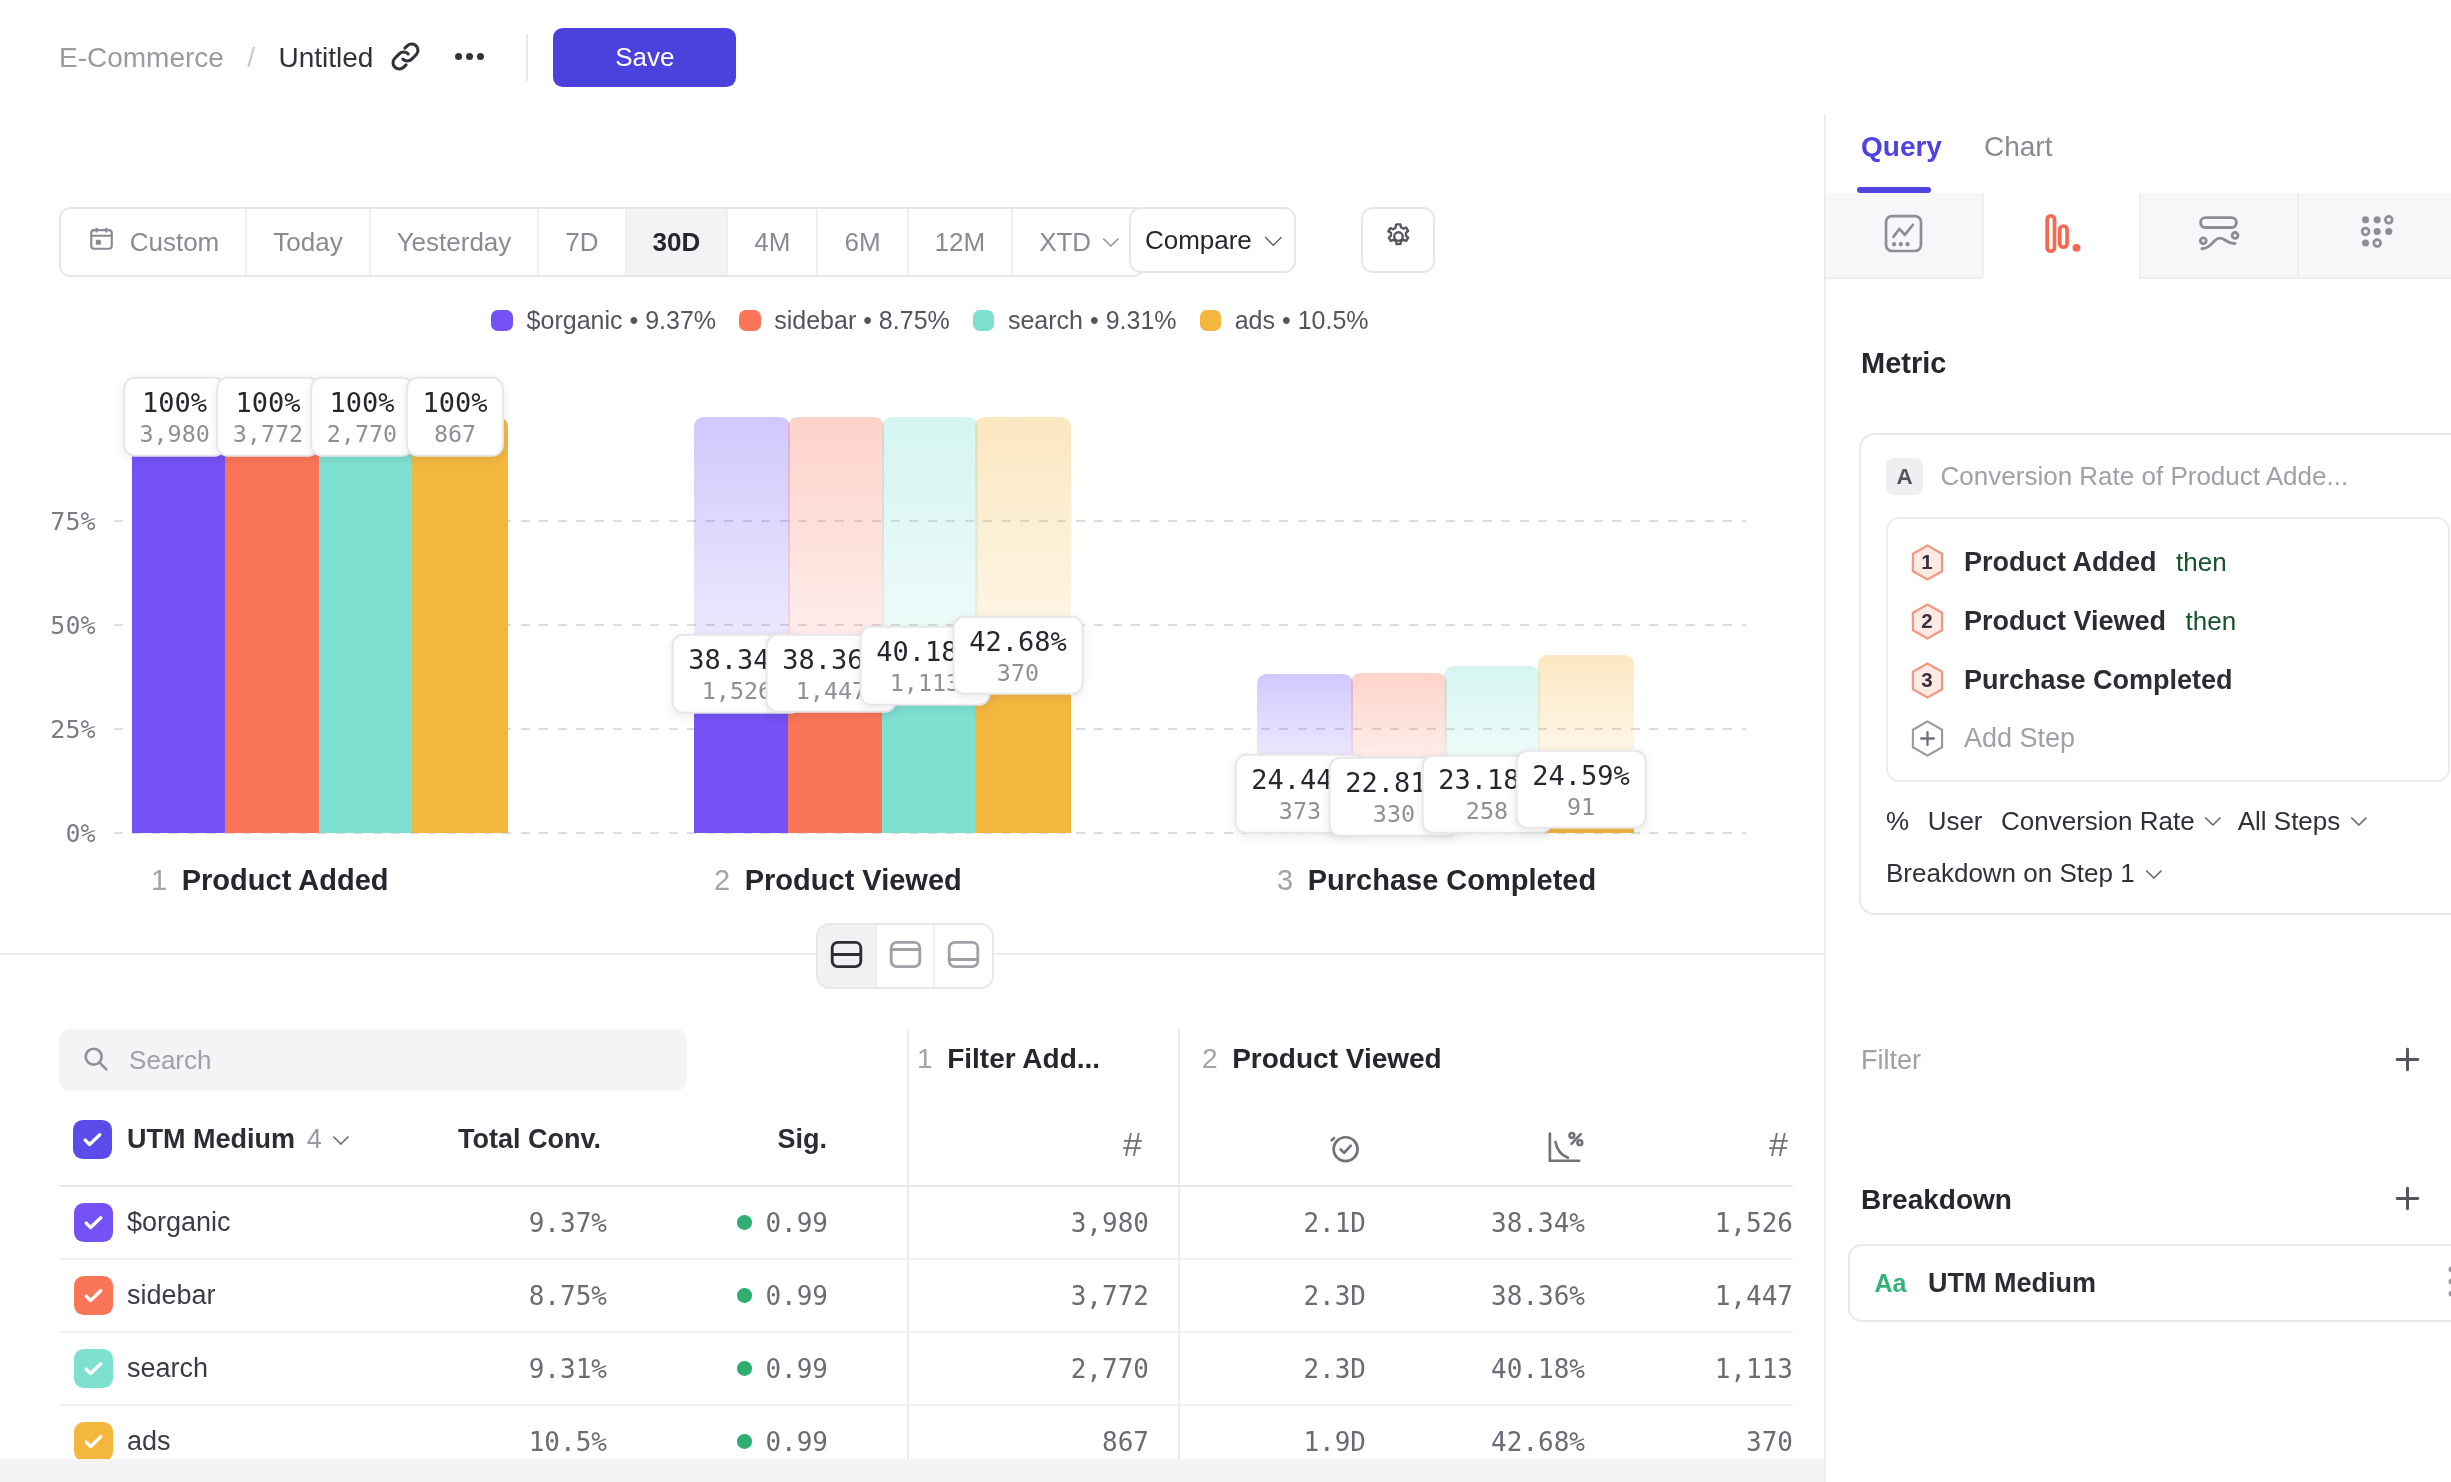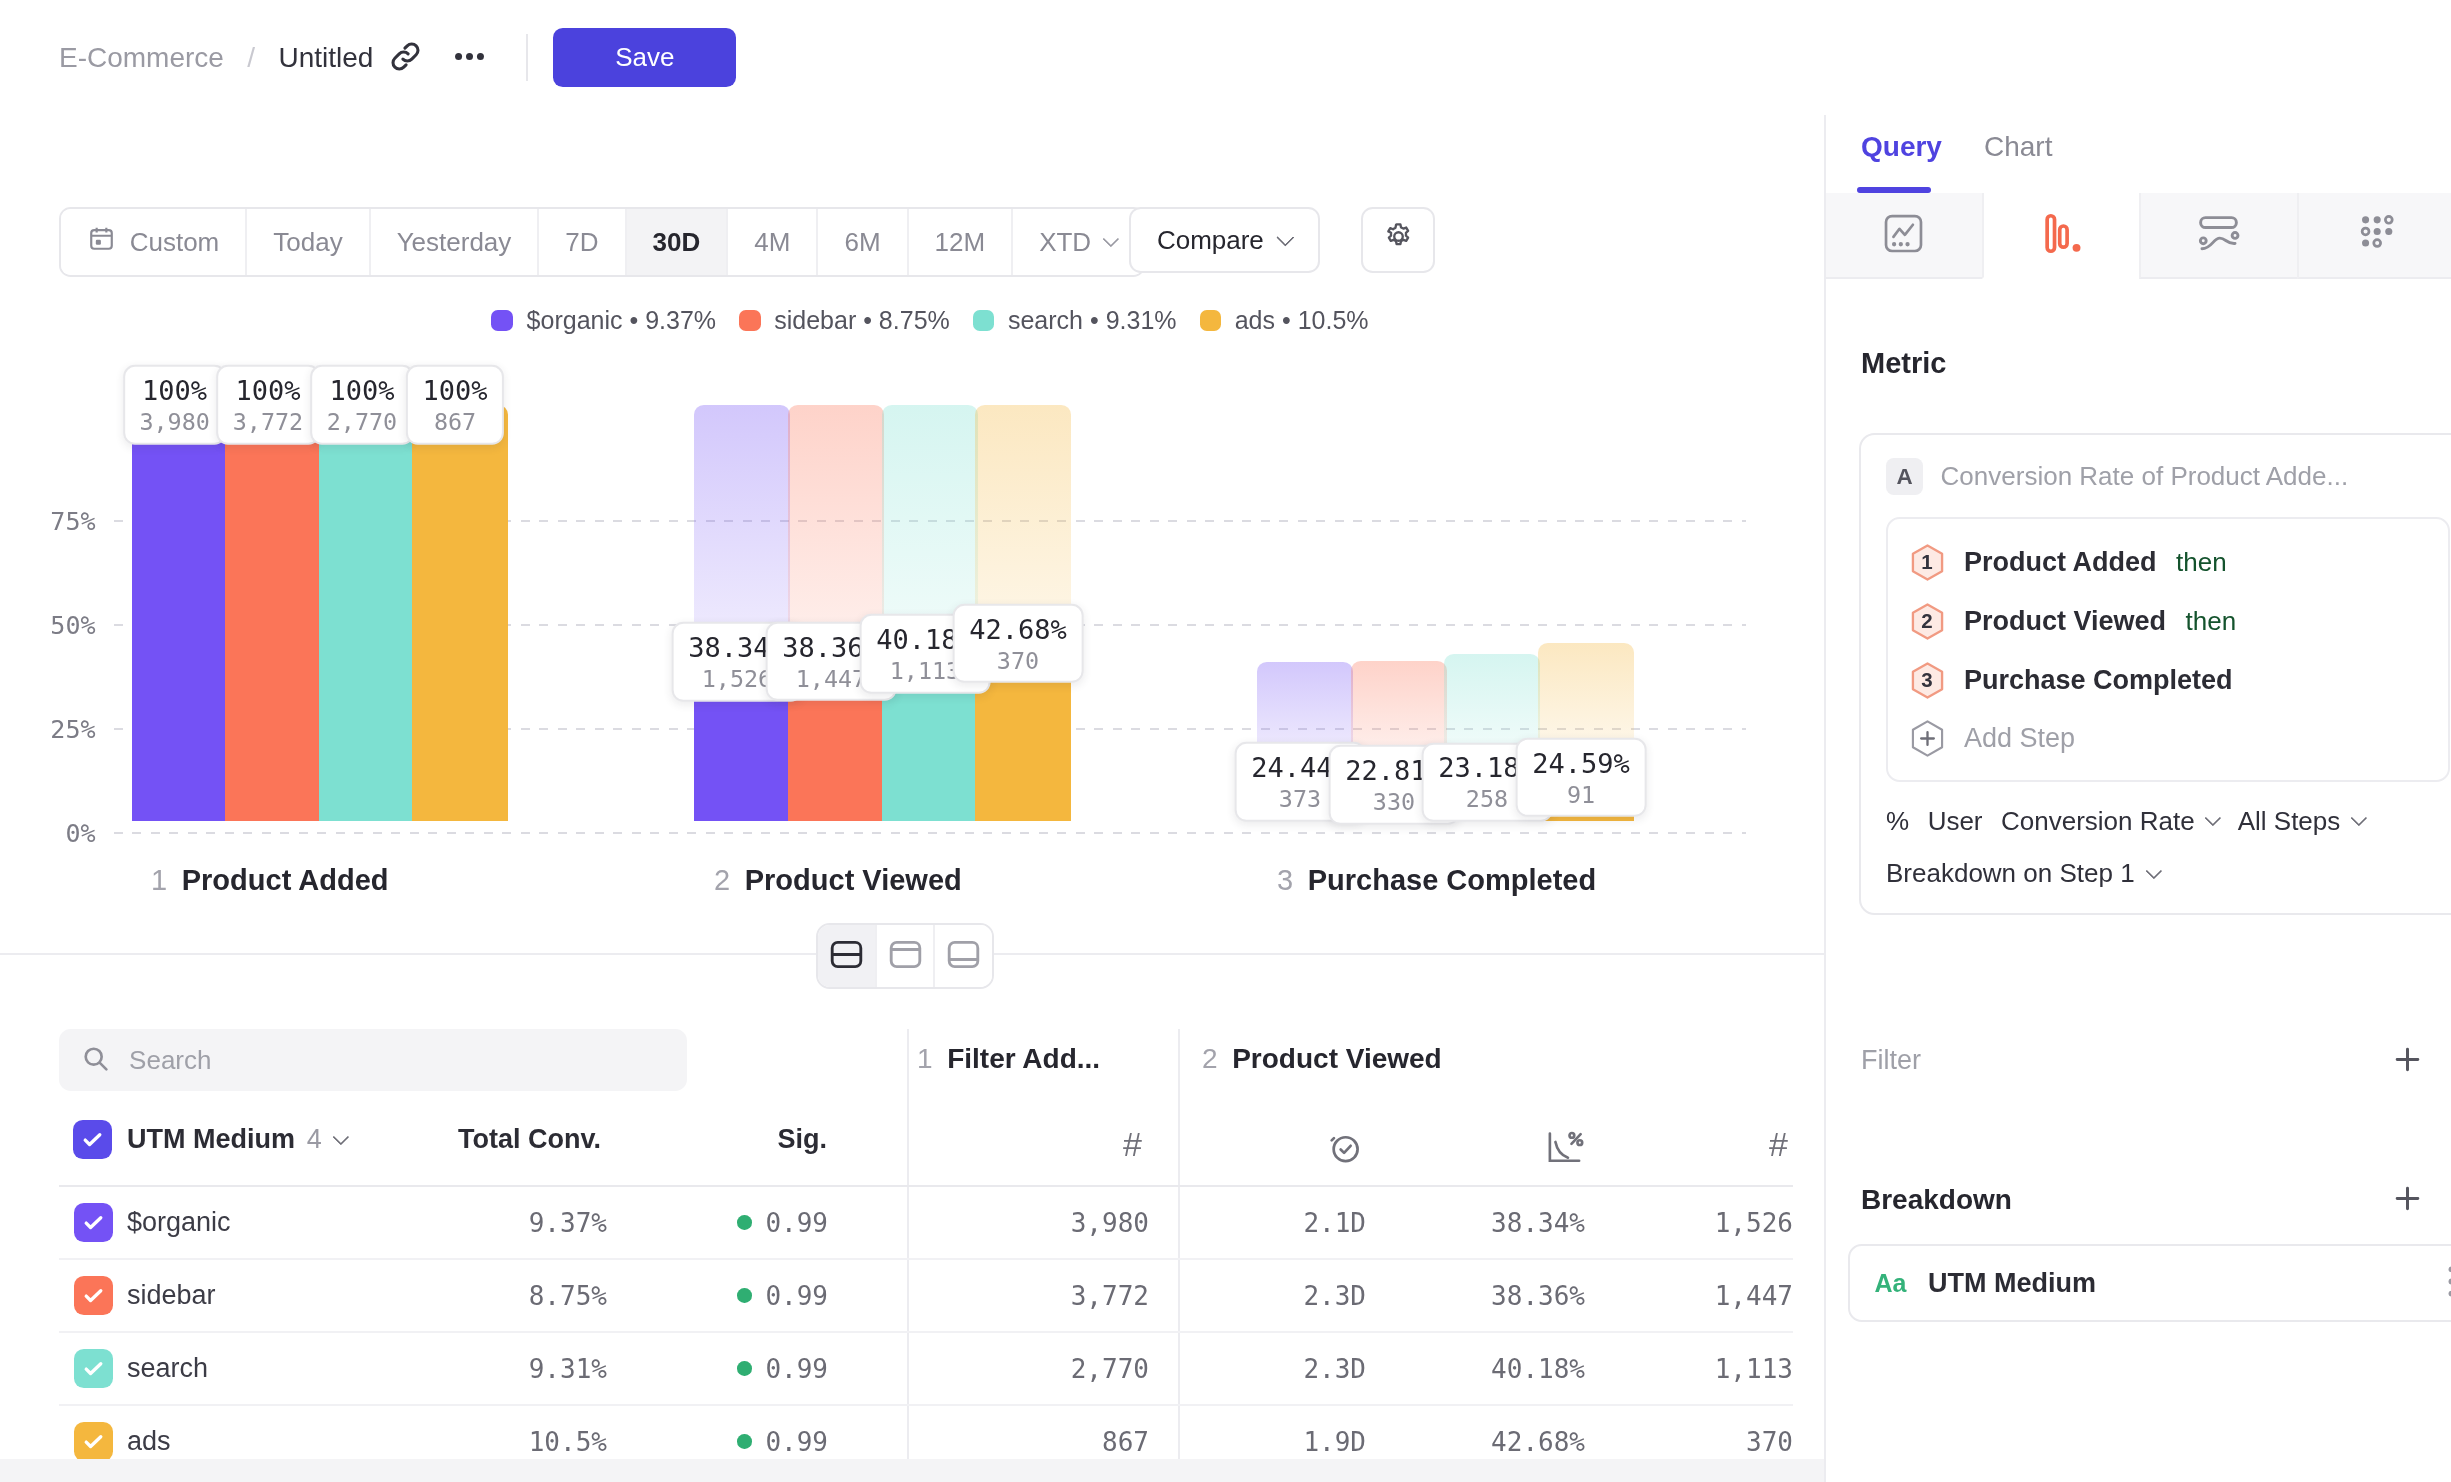--- a/index.html
+++ b/index.html
@@ -37,21 +37,21 @@
   .lgitem{display:flex;align-items:center;gap:13.7px;font-size:25px;color:#54545e;font-weight:500;cursor:pointer}
   .lgchip{width:21.5px;height:21.5px;border-radius:6.8px}
 
   
   .chartwrap{position:absolute;left:0;top:0;width:100%;height:858px}
   .plot{position:absolute;left:114px;top:302px;width:1632px;height:416px}
   .gline{position:absolute;left:0;right:0;height:2px;
          background:repeating-linear-gradient(90deg,#dbdbe1 0 8.8px,transparent 8.8px 18.5px)}
   .ylab{position:absolute;left:21.5px;width:74px;text-align:right;font-family:"DejaVu Sans Mono",monospace;
         font-size:25px;color:#7c7c86;line-height:33px}
-  .bar{position:absolute;bottom:12px;width:96px;height:100%}
+  .bar{position:absolute;bottom:0;width:96px;height:100%}
   .ghost{position:absolute;bottom:0;left:0;right:0;border-radius:9.8px 9.8px 0 0}
   .solid{position:absolute;bottom:0;left:0;right:0;border-radius:7.8px 7.8px 0 0}
   .blabel{position:absolute;left:43px;transform:translate(-50%,50%);background:#fff;border:2px solid #e7e7ea;
           border-radius:11.7px;box-shadow:0 2.9px 8.8px rgba(40,40,60,.09);padding:6.8px 14.6px;text-align:center;
           font-family:"DejaVu Sans Mono",monospace;white-space:nowrap;z-index:3}
   .bl1{font-size:27px;color:#26262e;line-height:34px}
   .bl2{font-size:23.4px;color:#8f8f98;line-height:28px}
   .steplabel{position:absolute;top:749px;display:flex;gap:14.6px;align-items:baseline;font-size:29px}
   .stepnum{color:#a3a3ac}
   .stepname{color:#26262e;font-weight:700}
@@ -194,21 +194,21 @@
         <span>6M</span>
       </button>
       <button class="segbtn">
         <span>12M</span>
       </button>
       <button class="segbtn">
         <span>XTD</span>
         <span class="chev sm" style="color:#9a9aa3"></span>
       </button>
     </div>
-  <button class="toolbtn" style="left:1129px;width:191px">
+  <button class="toolbtn" style="left:1129px;width:167px">
     <span>Compare</span>
       <span class="chev"></span>
   </button>
   <button class="toolbtn" style="left:1361px;width:74px">
     <span><svg width="33" height="33" viewBox="0 0 24 24" fill="none" stroke="#55555e" stroke-width="1.7" stroke-linejoin="round">
           <path d="M10.6 3.2h2.8l.4 2.1a7 7 0 0 1 1.8 1l2-.8 1.4 2.4-1.6 1.4a7 7 0 0 1 0 2.1l1.6 1.4-1.4 2.4-2-.8a7 7 0 0 1-1.8 1l-.4 2.1h-2.8l-.4-2.1a7 7 0 0 1-1.8-1l-2 .8-1.4-2.4 1.6-1.4a7 7 0 0 1 0-2.1L4.6 8.3 6 5.9l2 .8a7 7 0 0 1 1.8-1l.4-2.1Z"></path>
           <circle cx="12" cy="12" r="3.1"></circle>
         </svg></span>
   </button>
 

